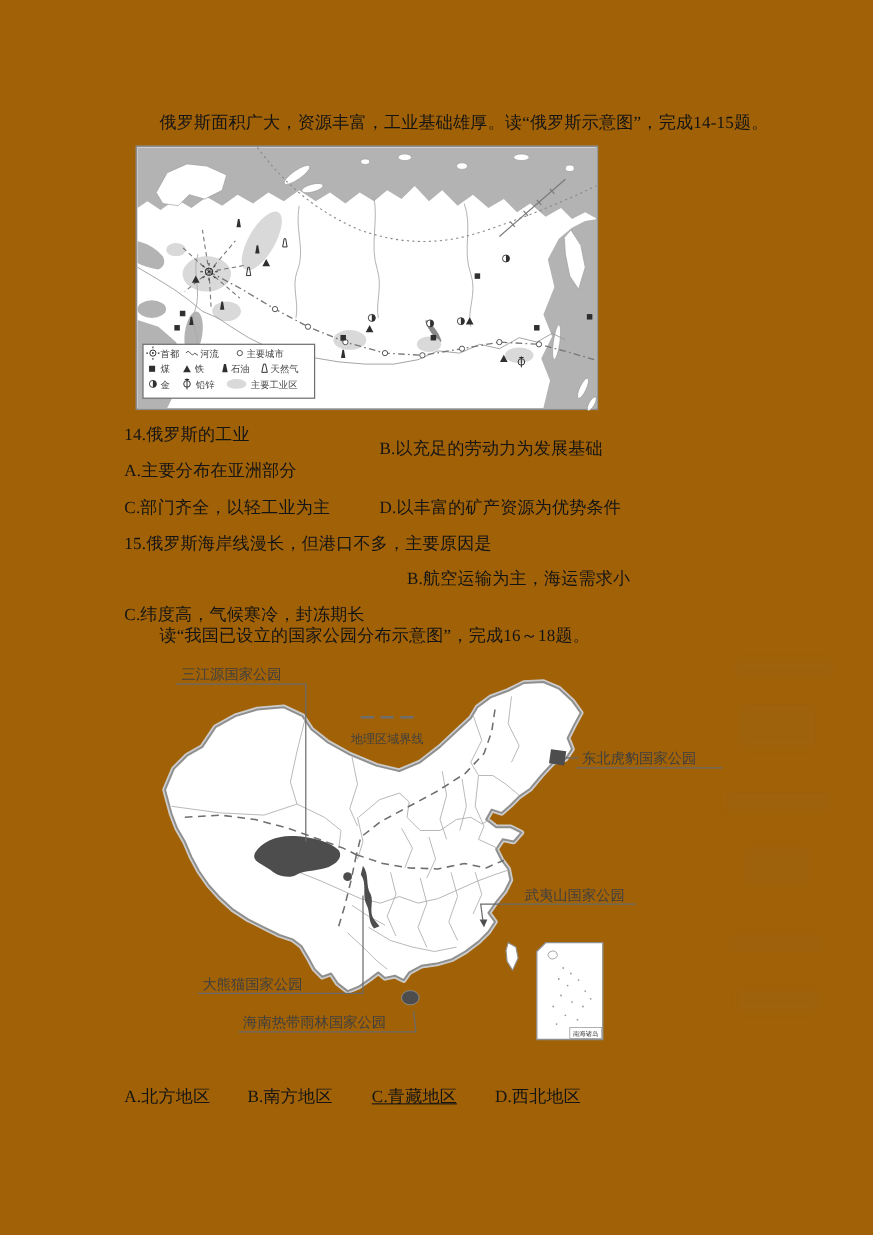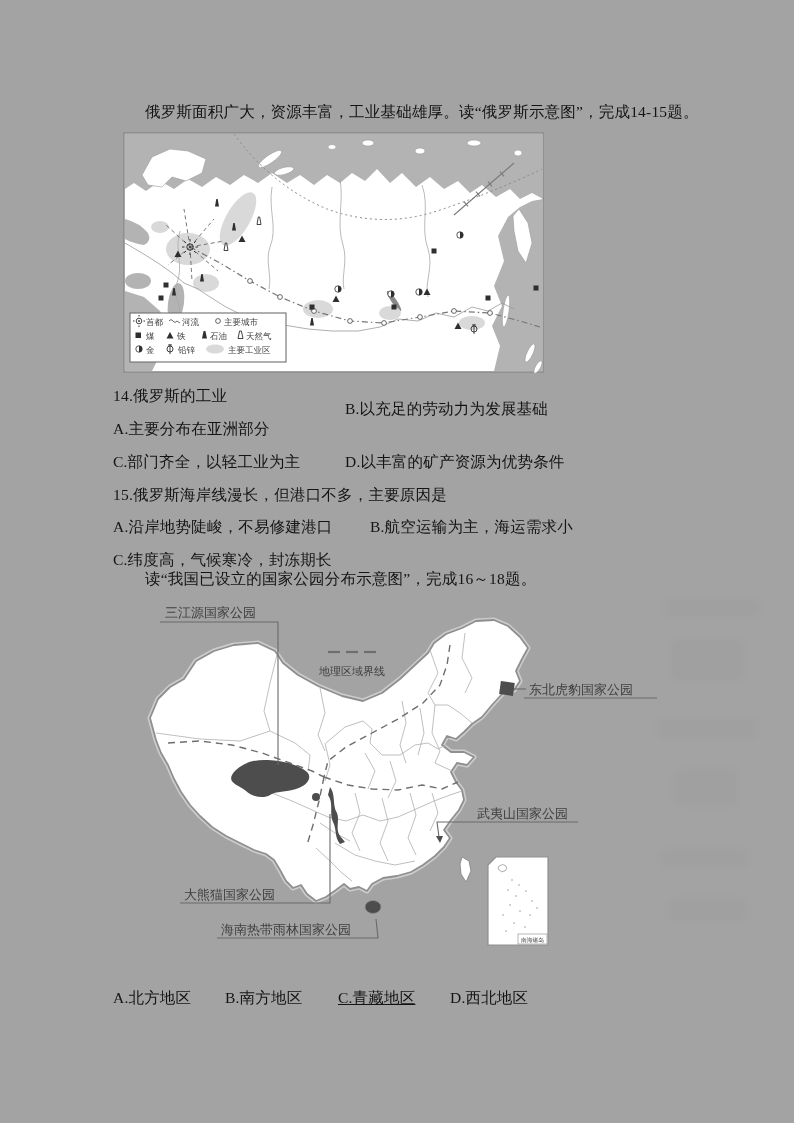--- a/index.html
+++ b/index.html
@@ -1,18 +1,18 @@
 <!DOCTYPE html>
 <html><head>
 <meta charset="utf-8">
 <style>
   html,body{margin:0;padding:0;background:#e8e8e8;}
   .page{
     position:relative;width:794px;height:1123px;margin:0 auto;
-    background:#a3a3a3;overflow:hidden;
+    background:#a16207;overflow:hidden;
     font-family:"Liberation Serif","DejaVu Serif",serif;
     color:#141414;
   }
   .tline{position:absolute;font-size:15.5px;line-height:18px;white-space:nowrap;letter-spacing:0.2px;}
   .figure{position:absolute;}
   svg{display:block;}
   svg text{font-family:"Liberation Serif","DejaVu Serif",serif;fill:#3f3f3f;}
   .artifact{position:absolute;background:rgba(110,110,110,.055);filter:blur(3px);border-radius:3px;}
 </style>
 </head>
@@ -220,21 +220,20 @@
     </svg>
   </div>
 
   <div class="tline" style="left:113px;top:387px;">14.俄罗斯的工业</div>
   <div class="tline" style="left:113px;top:420px;">A.主要分布在亚洲部分</div>
   <div class="tline" style="left:345px;top:400px;">B.以充足的劳动力为发展基础</div>
   <div class="tline" style="left:113px;top:453px;">C.部门齐全，以轻工业为主</div>
   <div class="tline" style="left:345px;top:453px;">D.以丰富的矿产资源为优势条件</div>
 
   <div class="tline" style="left:113px;top:486px;">15.俄罗斯海岸线漫长，但港口不多，主要原因是</div>
-  <div class="tline" style="left:113px;top:518px;">A.沿岸地势陡峻，不易修建港口</div>
   <div class="tline" style="left:370px;top:518px;">B.航空运输为主，海运需求小</div>
   <div class="tline" style="left:113px;top:551px;">C.纬度高，气候寒冷，封冻期长</div>
 
   <div class="tline" style="left:145px;top:570px;">读“我国已设立的国家公园分布示意图”，完成16～18题。</div>
 
   <div class="figure" style="left:120px;top:593px;">
     <svg width="540" height="357" viewBox="0 0 540 357">
 
       <g>
         <path fill="none" stroke="#cccccc" stroke-width="5" stroke-linejoin="round" d="M30,125 L38,106 L50,94 L64,86 L76,68 L94,58 L114,52 L138,50 L155,58 L163,70 L178,82 L198,93 L222,103 L243,108 L262,100 L280,86 L295,72 L308,60 L314,50 L326,41 L342,35 L356,28 L374,27 L388,33 L400,44 L408,55 L402,66 L396,78 L400,88 L394,97 L383,100 L372,112 L362,124 L352,131 L344,139 L336,146 L327,143 L322,152 L331,159 L344,159 L354,164 L347,172 L337,170 L331,179 L336,189 L342,197 L344,207 L339,217 L331,227 L324,237 L330,245 L324,254 L315,263 L303,272 L291,279 L277,283 L263,285 L252,291 L247,298 L239,294 L230,296 L224,291 L216,297 L206,304 L196,308 L187,301 L181,292 L173,295 L166,288 L160,277 L154,267 L146,261 L134,257 L120,250 L106,243 L92,234 L80,223 L70,212 L61,199 L54,186 L48,172 L41,160 L36,147 Z"></path>

